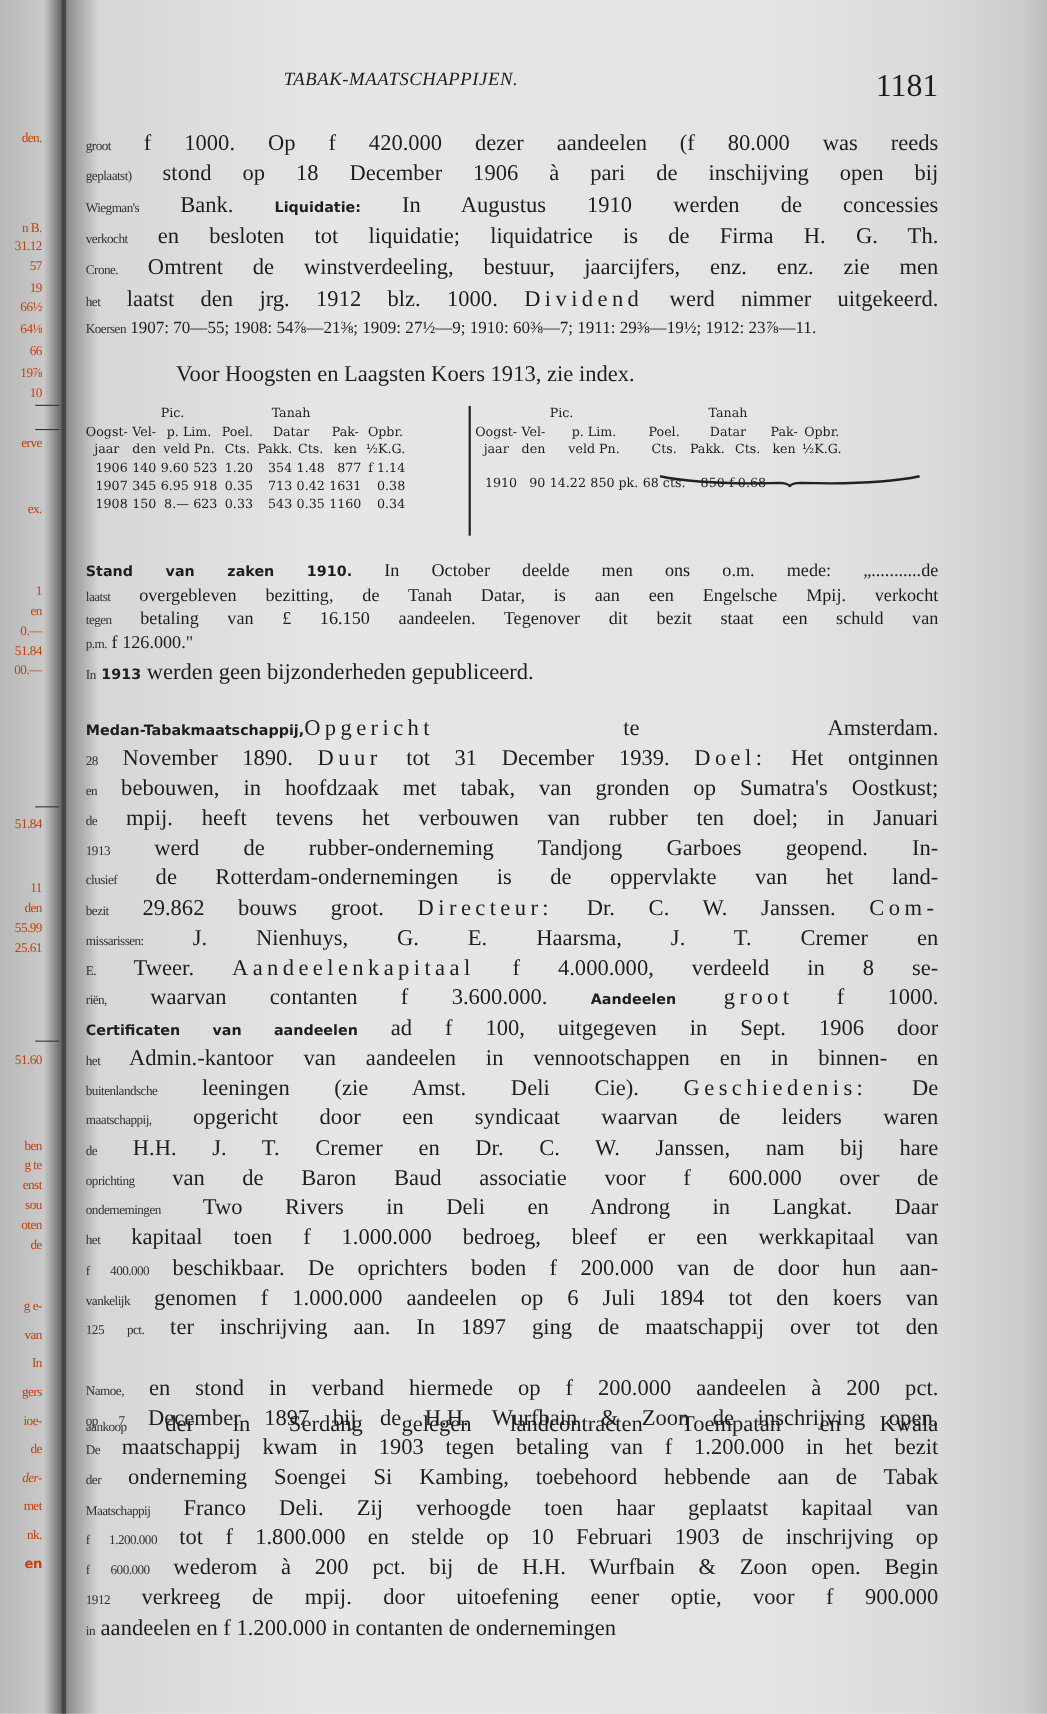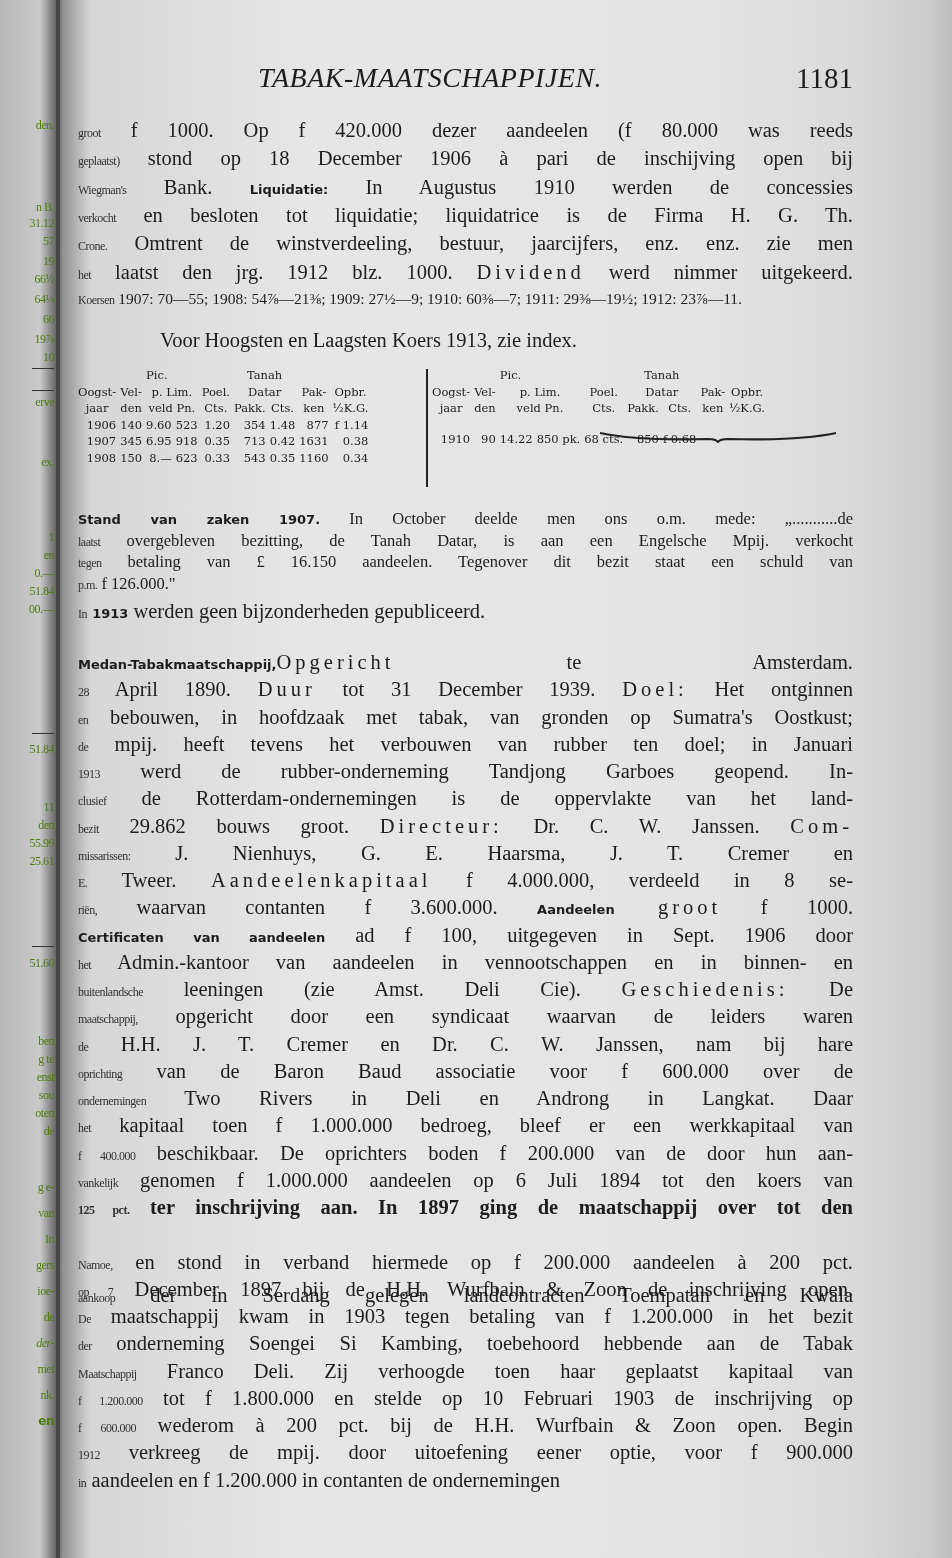--- a/index.html
+++ b/index.html
@@ -4,27 +4,27 @@
 <style>
   html, body { margin:0; padding:0; }
   body {
     width:952px; height:1558px; overflow:hidden; position:relative;
     background: linear-gradient(to right, #b8b8b8 0px, #c9c9c9 40px, #5a5a5a 58px, #8e8e8e 62px, #d6d6d6 90px, #e6e6e6 300px, #e4e4e4 700px, #d9d9d9 860px, #cbcbcb 930px, #bdbdbd 952px);
     font-family: "DejaVu Serif", serif;
     color:#1d1d1d;
   }
   .spine { position:absolute; left:56px; top:0; width:4px; height:1558px; background:#3d3d3d; opacity:.75; }
   .margin-col { position:absolute; left:0; top:0; width:54px; height:1558px; }
-  .mf { position:absolute; right:0; font-size:12px; line-height:14px; color:#4d7c0f; white-space:nowrap; letter-spacing:-0.5px; font-family:"Liberation Serif", serif; }
+  .mf { position:absolute; right:16px; font-size:12px; line-height:14px; color:#c2410c; white-space:nowrap; letter-spacing:-0.5px; font-family:"Liberation Serif", serif; }
   .mf.b { font-weight:bold; font-family:"DejaVu Sans", sans-serif; }
   .rule { position:absolute; right:0; height:1px; background:#333; width:22px; }
 
   .page { position:absolute; left:78px; top:0; width:775px; }
   .header { position:absolute; top:62px; left:0; width:775px; height:30px; }
-  .running-title { position:absolute; left:180px; top:0; font-family:"Liberation Serif", serif; font-style:italic; font-size:28px; letter-spacing:0.5px; }
+  .running-title { position:absolute; left:180px; top:0; font-family:"Liberation Serif", serif; font-style:italic; font-size:17px; letter-spacing:0.5px; }
   .page-number { position:absolute; right:0; top:0; font-family:"Liberation Serif", serif; font-size:29px; }
 
   .ln { position:absolute; left:0; width:775px; height:30px; font-family:"Liberation Serif", serif; font-size:20.5px; line-height:30px; white-space:nowrap; text-align:justify; text-align-last:justify; }
   .ln.last { text-align-last:left; }
   .ln.small { font-size:15.5px; }
   .sp { letter-spacing:4px; }
   .bold-sans { font-family:"DejaVu Sans", sans-serif; font-weight:bold; font-size:13px; }
   .pre { font-size:12px; letter-spacing:-0.5px; color:#333; }
 
   .tables { position:absolute; left:0; top:367px; width:800px; height:125px; }
@@ -228,52 +228,52 @@
             </tr>
           </tbody>
       </table>
     </div>
     <svg class="brace" viewBox="0 0 240 12">
       <path d="M2 2 Q40 10 110 8 Q118 8 120 11 Q122 8 130 8 Q200 10 238 2" fill="none" stroke="#222" stroke-width="2.2"></path>
     </svg>
   </div>
 
   <div id="sec2">
-      <div class="ln" style="top: 508px; font-size: 16.5px; height: 22px; line-height: 22px;"><span class="bold-sans">Stand van zaken 1907.</span><span> In October deelde men ons o.m. mede: „...........de</span></div>
+      <div class="ln" style="top: 508px; font-size: 16.5px; height: 22px; line-height: 22px;"><span class="bold-sans">Stand van zaken 1910.</span><span> In October deelde men ons o.m. mede: „...........de</span></div>
       <div class="ln" style="top: 529.5px; font-size: 16.5px; height: 22px; line-height: 22px;"><span class="pre">laatst</span><span> overgebleven bezitting, de Tanah Datar, is aan een Engelsche Mpij. verkocht</span></div>
       <div class="ln" style="top: 551px; font-size: 16.5px; height: 22px; line-height: 22px;"><span class="pre">tegen</span><span> betaling van £ 16.150 aandeelen. Tegenover dit bezit staat een schuld van</span></div>
       <div class="ln last" style="top: 572.5px; font-size: 16.5px; height: 22px; line-height: 22px;"><span class="pre">p.m.</span><span> f 126.000."</span></div>
     </div>
   <div class="ln last" style="top:596px;">
     <span class="pre">In</span>
     <span class="bold-sans">1913</span><span> werden geen bijzonderheden gepubliceerd.</span>
   </div>
 
   <div id="sec3">
       <div class="ln" style="top: 647px;"><span class="bold-sans">Medan-Tabakmaatschappij,</span><span class="sp">Opgericht</span><span> te Amsterdam. </span></div>
-      <div class="ln" style="top: 674.25px;"><span class="pre">28</span><span> April 1890. </span><span class="sp">Duur</span><span> tot 31 December 1939. </span><span class="sp">Doel:</span><span> Het ontginnen</span></div>
+      <div class="ln" style="top: 674.25px;"><span class="pre">28</span><span> November 1890. </span><span class="sp">Duur</span><span> tot 31 December 1939. </span><span class="sp">Doel:</span><span> Het ontginnen</span></div>
       <div class="ln" style="top: 701.5px;"><span class="pre">en</span><span> bebouwen, in hoofdzaak met tabak, van gronden op Sumatra's Oostkust;</span></div>
       <div class="ln" style="top: 728.75px;"><span class="pre">de</span><span> mpij. heeft tevens het verbouwen van rubber ten doel; in Januari</span></div>
       <div class="ln" style="top: 756px;"><span class="pre">1913</span><span> werd de rubber-onderneming Tandjong Garboes geopend. In-</span></div>
       <div class="ln" style="top: 783.25px;"><span class="pre">clusief</span><span> de Rotterdam-ondernemingen is de oppervlakte van het land-</span></div>
       <div class="ln" style="top: 810.5px;"><span class="pre">bezit</span><span> 29.862 bouws groot. </span><span class="sp">Directeur:</span><span> Dr. C. W. Janssen. </span><span class="sp">Com-</span></div>
       <div class="ln" style="top: 837.75px;"><span class="pre">missarissen:</span><span> J. Nienhuys, G. E. Haarsma, J. T. Cremer en</span></div>
       <div class="ln" style="top: 865px;"><span class="pre">E.</span><span> Tweer. </span><span class="sp">Aandeelenkapitaal</span><span> f 4.000.000, verdeeld in 8 se-</span></div>
       <div class="ln" style="top: 892.25px;"><span class="pre">riën,</span><span> waarvan contanten f 3.600.000. </span><span class="bold-sans">Aandeelen</span><span class="sp"> groot</span><span> f 1000.</span></div>
       <div class="ln" style="top: 919.5px;"><span class="bold-sans">Certificaten van aandeelen</span><span> ad f 100, uitgegeven in Sept. 1906 door</span></div>
       <div class="ln" style="top: 946.75px;"><span class="pre">het</span><span> Admin.-kantoor van aandeelen in vennootschappen en in binnen- en</span></div>
       <div class="ln" style="top: 974px;"><span class="pre">buitenlandsche</span><span> leeningen (zie Amst. Deli Cie). </span><span class="sp">Geschiedenis:</span><span> De</span></div>
       <div class="ln" style="top: 1001.25px;"><span class="pre">maatschappij,</span><span> opgericht door een syndicaat waarvan de leiders waren</span></div>
       <div class="ln" style="top: 1028.5px;"><span class="pre">de</span><span> H.H. J. T. Cremer en Dr. C. W. Janssen, nam bij hare</span></div>
       <div class="ln" style="top: 1055.75px;"><span class="pre">oprichting</span><span> van de Baron Baud associatie voor f 600.000 over de</span></div>
       <div class="ln" style="top: 1083px;"><span class="pre">ondernemingen</span><span> Two Rivers in Deli en Androng in Langkat. Daar</span></div>
       <div class="ln" style="top: 1110.25px;"><span class="pre">het</span><span> kapitaal toen f 1.000.000 bedroeg, bleef er een werkkapitaal van</span></div>
       <div class="ln" style="top: 1137.5px;"><span class="pre">f 400.000</span><span> beschikbaar. De oprichters boden f 200.000 van de door hun aan-</span></div>
       <div class="ln" style="top: 1164.75px;"><span class="pre">vankelijk</span><span> genomen f 1.000.000 aandeelen op 6 Juli 1894 tot den koers van</span></div>
-      <div class="ln" style="top: 1192px; font-weight: bold;"><span class="pre">125 pct.</span><span> ter inschrijving aan. In 1897 ging de maatschappij over tot den</span></div>
+      <div class="ln" style="top: 1192px;"><span class="pre">125 pct.</span><span> ter inschrijving aan. In 1897 ging de maatschappij over tot den</span></div>
       <div class="ln" style="top: 1260px; margin-top: 20px;"><span class="pre">aankoop</span><span> der in Serdang gelegen landcontracten Toempatan en Kwala</span></div>
       <div class="ln" style="top: 1246.5px;"><span class="pre">Namoe,</span><span> en stond in verband hiermede op f 200.000 aandeelen à 200 pct.</span></div>
       <div class="ln" style="top: 1273.75px;"><span class="pre">op 7</span><span> December 1897 bij de H.H. Wurfbain &amp; Zoon de inschrijving open.</span></div>
       <div class="ln" style="top: 1301px;"><span class="pre">De</span><span> maatschappij kwam in 1903 tegen betaling van f 1.200.000 in het bezit</span></div>
       <div class="ln" style="top: 1328.25px;"><span class="pre">der</span><span> onderneming Soengei Si Kambing, toebehoord hebbende aan de Tabak</span></div>
       <div class="ln" style="top: 1355.5px;"><span class="pre">Maatschappij</span><span> Franco Deli. Zij verhoogde toen haar geplaatst kapitaal van</span></div>
       <div class="ln" style="top: 1382.75px;"><span class="pre">f 1.200.000</span><span> tot f 1.800.000 en stelde op 10 Februari 1903 de inschrijving op</span></div>
       <div class="ln" style="top: 1410px;"><span class="pre">f 600.000</span><span> wederom à 200 pct. bij de H.H. Wurfbain &amp; Zoon open. Begin</span></div>
       <div class="ln" style="top: 1437.25px;"><span class="pre">1912</span><span> verkreeg de mpij. door uitoefening eener optie, voor f 900.000</span></div>
       <div class="ln last" style="top: 1464.5px;"><span class="pre">in</span><span> aandeelen  en  f 1.200.000  in  contanten  de  ondernemingen</span></div>

